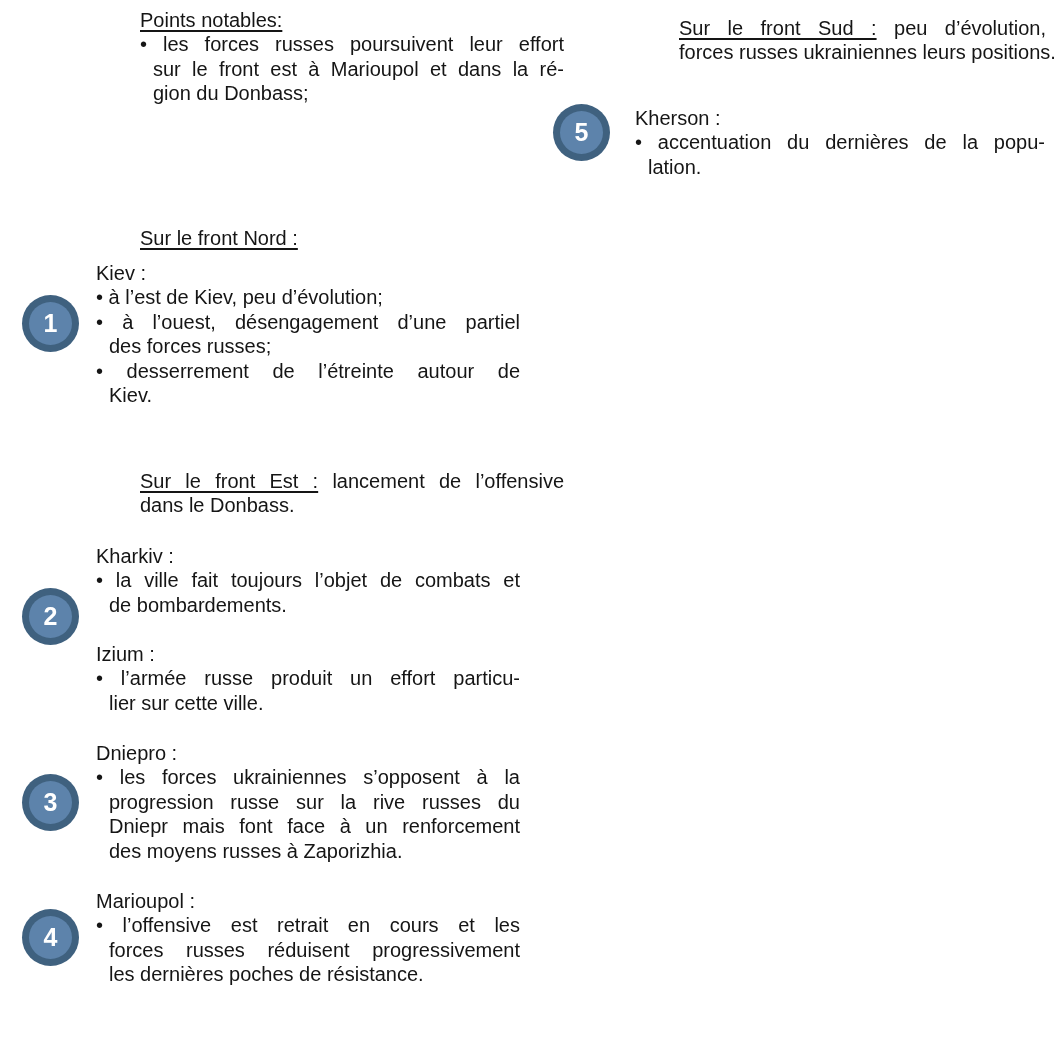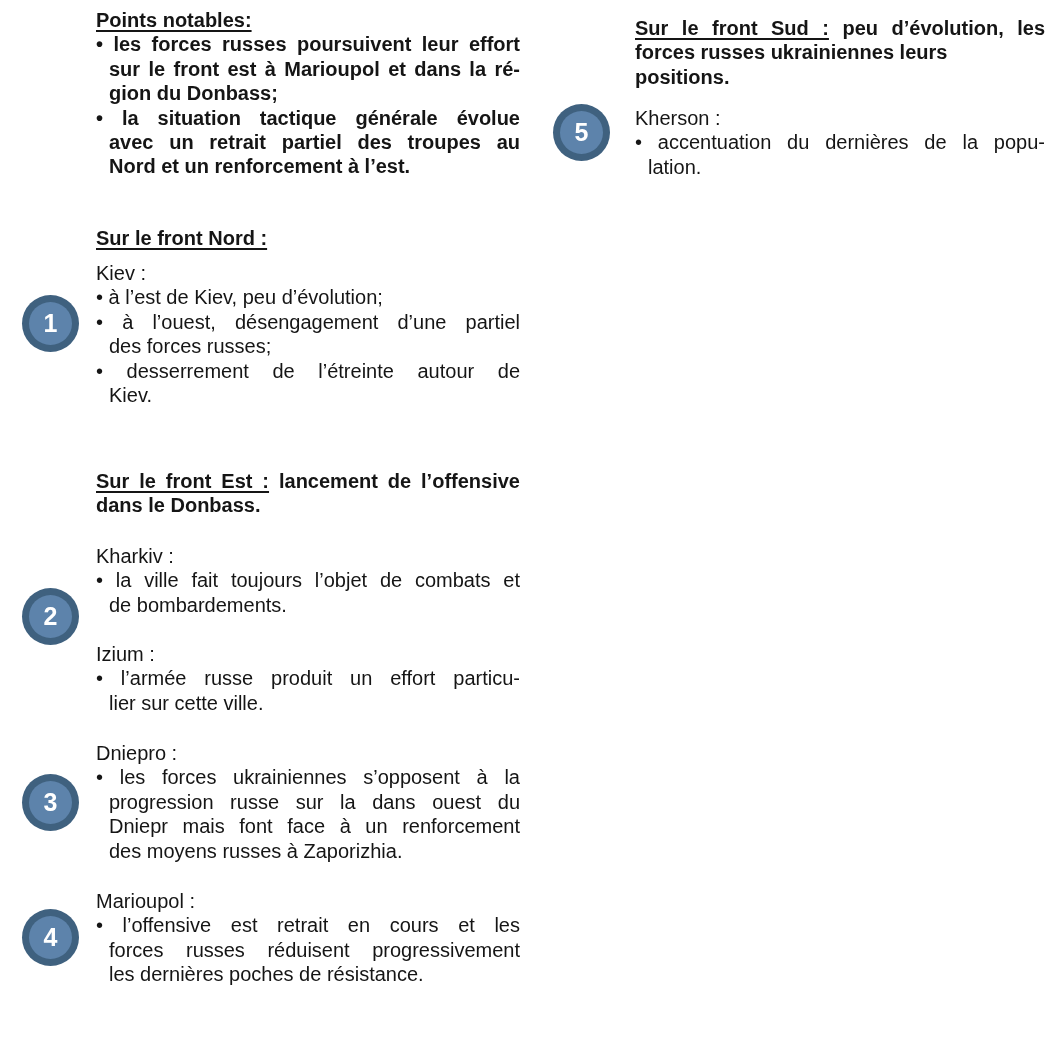--- a/index.html
+++ b/index.html
@@ -20,21 +20,21 @@
     font-family: "Liberation Sans", sans-serif;
     font-size: 20px;
     line-height: 24.4px;
     color: var(--text);
     overflow: hidden;
   }
   .block { position: absolute; }
   .col-left  { left: 96px;  width: 424px; }
   .col-right { left: 635px; width: 410px; }
 
-  .bold { font-weight: 700; }
+  .bold { font-weight: 400; margin-left: 44px; }
   .u { text-decoration: underline; text-decoration-thickness: 2px; text-underline-offset: 3px; }
 
   .h { white-space: nowrap; }
   .label { white-space: nowrap; }
 
   
   .item .line { text-align: justify; text-align-last: justify; }
   .item .line.last { text-align-last: left; }
   .item .line:not(:first-child) { padding-left: 13px; }
 
@@ -92,25 +92,20 @@
     </div>
   </div>
 
   <div class="block col-left bold" style="top:8px">
     <div class="h u">Points notables:</div>
     <div class="item">
         <div class="line">• les forces russes poursuivent leur effort</div>
         <div class="line">sur le front est à Marioupol et dans la ré-</div>
         <div class="line last">gion du Donbass;</div>
       </div>
-    <div class="item">
-        <div class="line">• la situation tactique générale évolue</div>
-        <div class="line">avec un retrait partiel des troupes au</div>
-        <div class="line last">Nord et un renforcement à l’est.</div>
-      </div>
   </div>
 
   <div class="block col-left" style="top:226px">
     <div class="h u bold">Sur le front Nord :</div>
   </div>
 
   <div class="block col-left" style="top:261px">
     <div class="label">Kiev :</div>
     <div class="item">
         <div class="line last">• à l’est de Kiev, peu d’évolution;</div>
@@ -143,21 +138,21 @@
     <div class="item">
         <div class="line">• la ville fait toujours l’objet de combats et</div>
         <div class="line last">de bombardements.</div>
       </div>
   </div>
 
   <div class="block col-left" style="top:741px">
     <div class="label">Dniepro :</div>
     <div class="item">
         <div class="line">• les forces ukrainiennes s’opposent à la</div>
-        <div class="line">progression russe sur la dans ouest du</div>
+        <div class="line">progression russe sur la rive russes du</div>
         <div class="line">Dniepr mais font face à un renforcement</div>
         <div class="line last">des moyens russes à Zaporizhia.</div>
       </div>
   </div>
 
   <div class="block col-left" style="top:889px">
     <div class="label">Marioupol :</div>
     <div class="item">
         <div class="line">• l’offensive est retrait en cours et les</div>
         <div class="line">forces russes réduisent progressivement</div>

